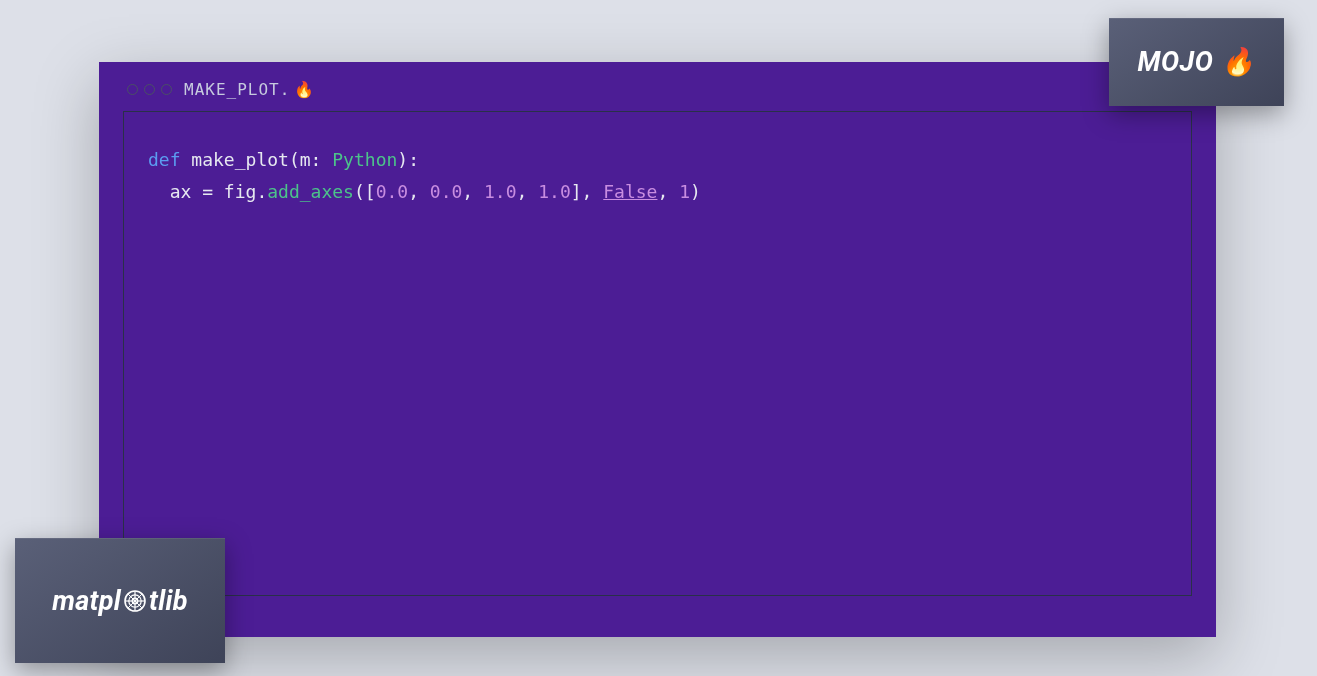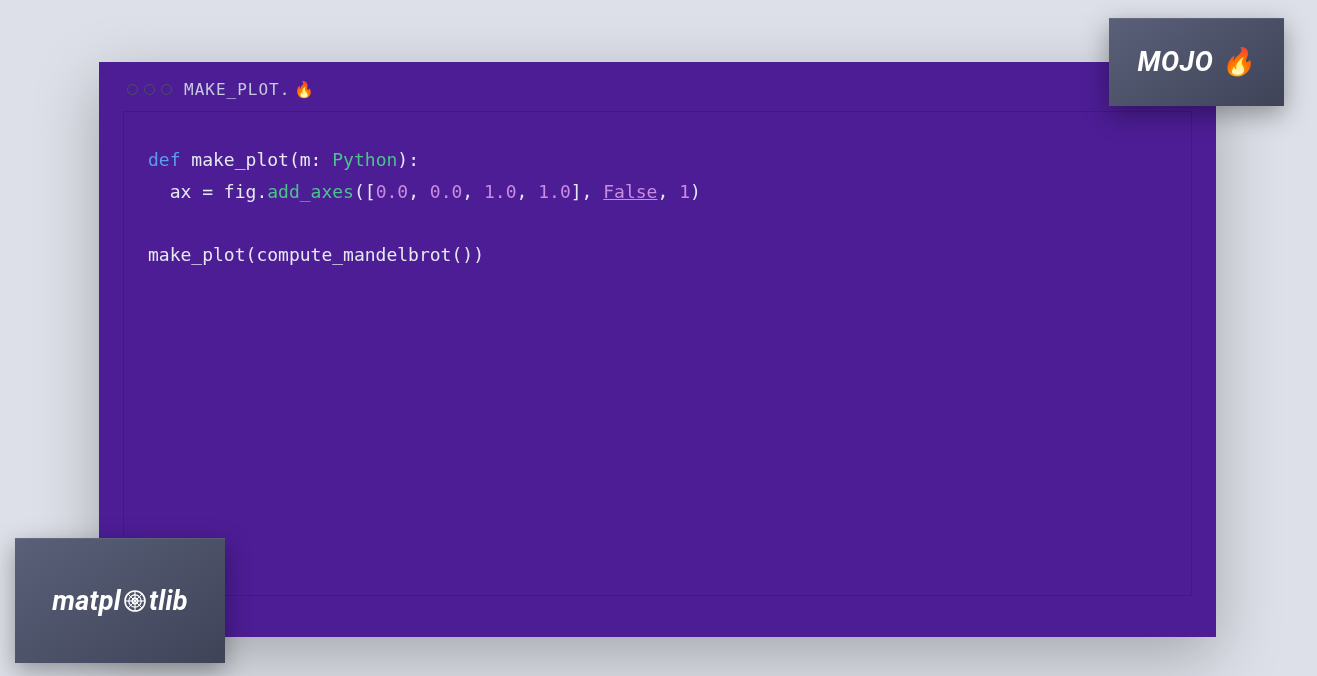--- a/index.html
+++ b/index.html
@@ -120,21 +120,20 @@
     </div>
     <div class="file-name">
       <span>MAKE_PLOT.</span>
         <span>🔥</span>
     </div>
   </div>
   <div class="code-panel" id="code-panel">
   <div class="code-line"><span class="kw">def </span><span class="fn">make_plot</span><span class="punct">(</span><span class="ident">m</span><span class="punct">: </span><span class="type">Python</span><span class="punct">):</span></div>
       <div class="code-line">  <span class="ident">ax = fig.</span><span class="method">add_axes</span><span class="punct">([</span><span class="num">0.0</span><span class="punct">, </span><span class="num">0.0</span><span class="punct">, </span><span class="num">1.0</span><span class="punct">, </span><span class="num">1.0</span><span class="punct">], </span><span class="bool">False</span><span class="punct">, </span><span class="num">1</span><span class="punct">)</span></div>
       <div class="code-line">&nbsp;</div>
-      <div class="code-line"><span class="fn">make_plot</span><span class="punct">(</span><span class="fn">compute_mandelbrot</span><span class="punct">())</span></div>
     </div>
 </div>
 
 <div class="badge badge-mojo">
   <span>MOJO</span>
   <span>🔥</span>
 </div>
 
 <div class="badge badge-matplotlib">
   <span>matpl</span>

